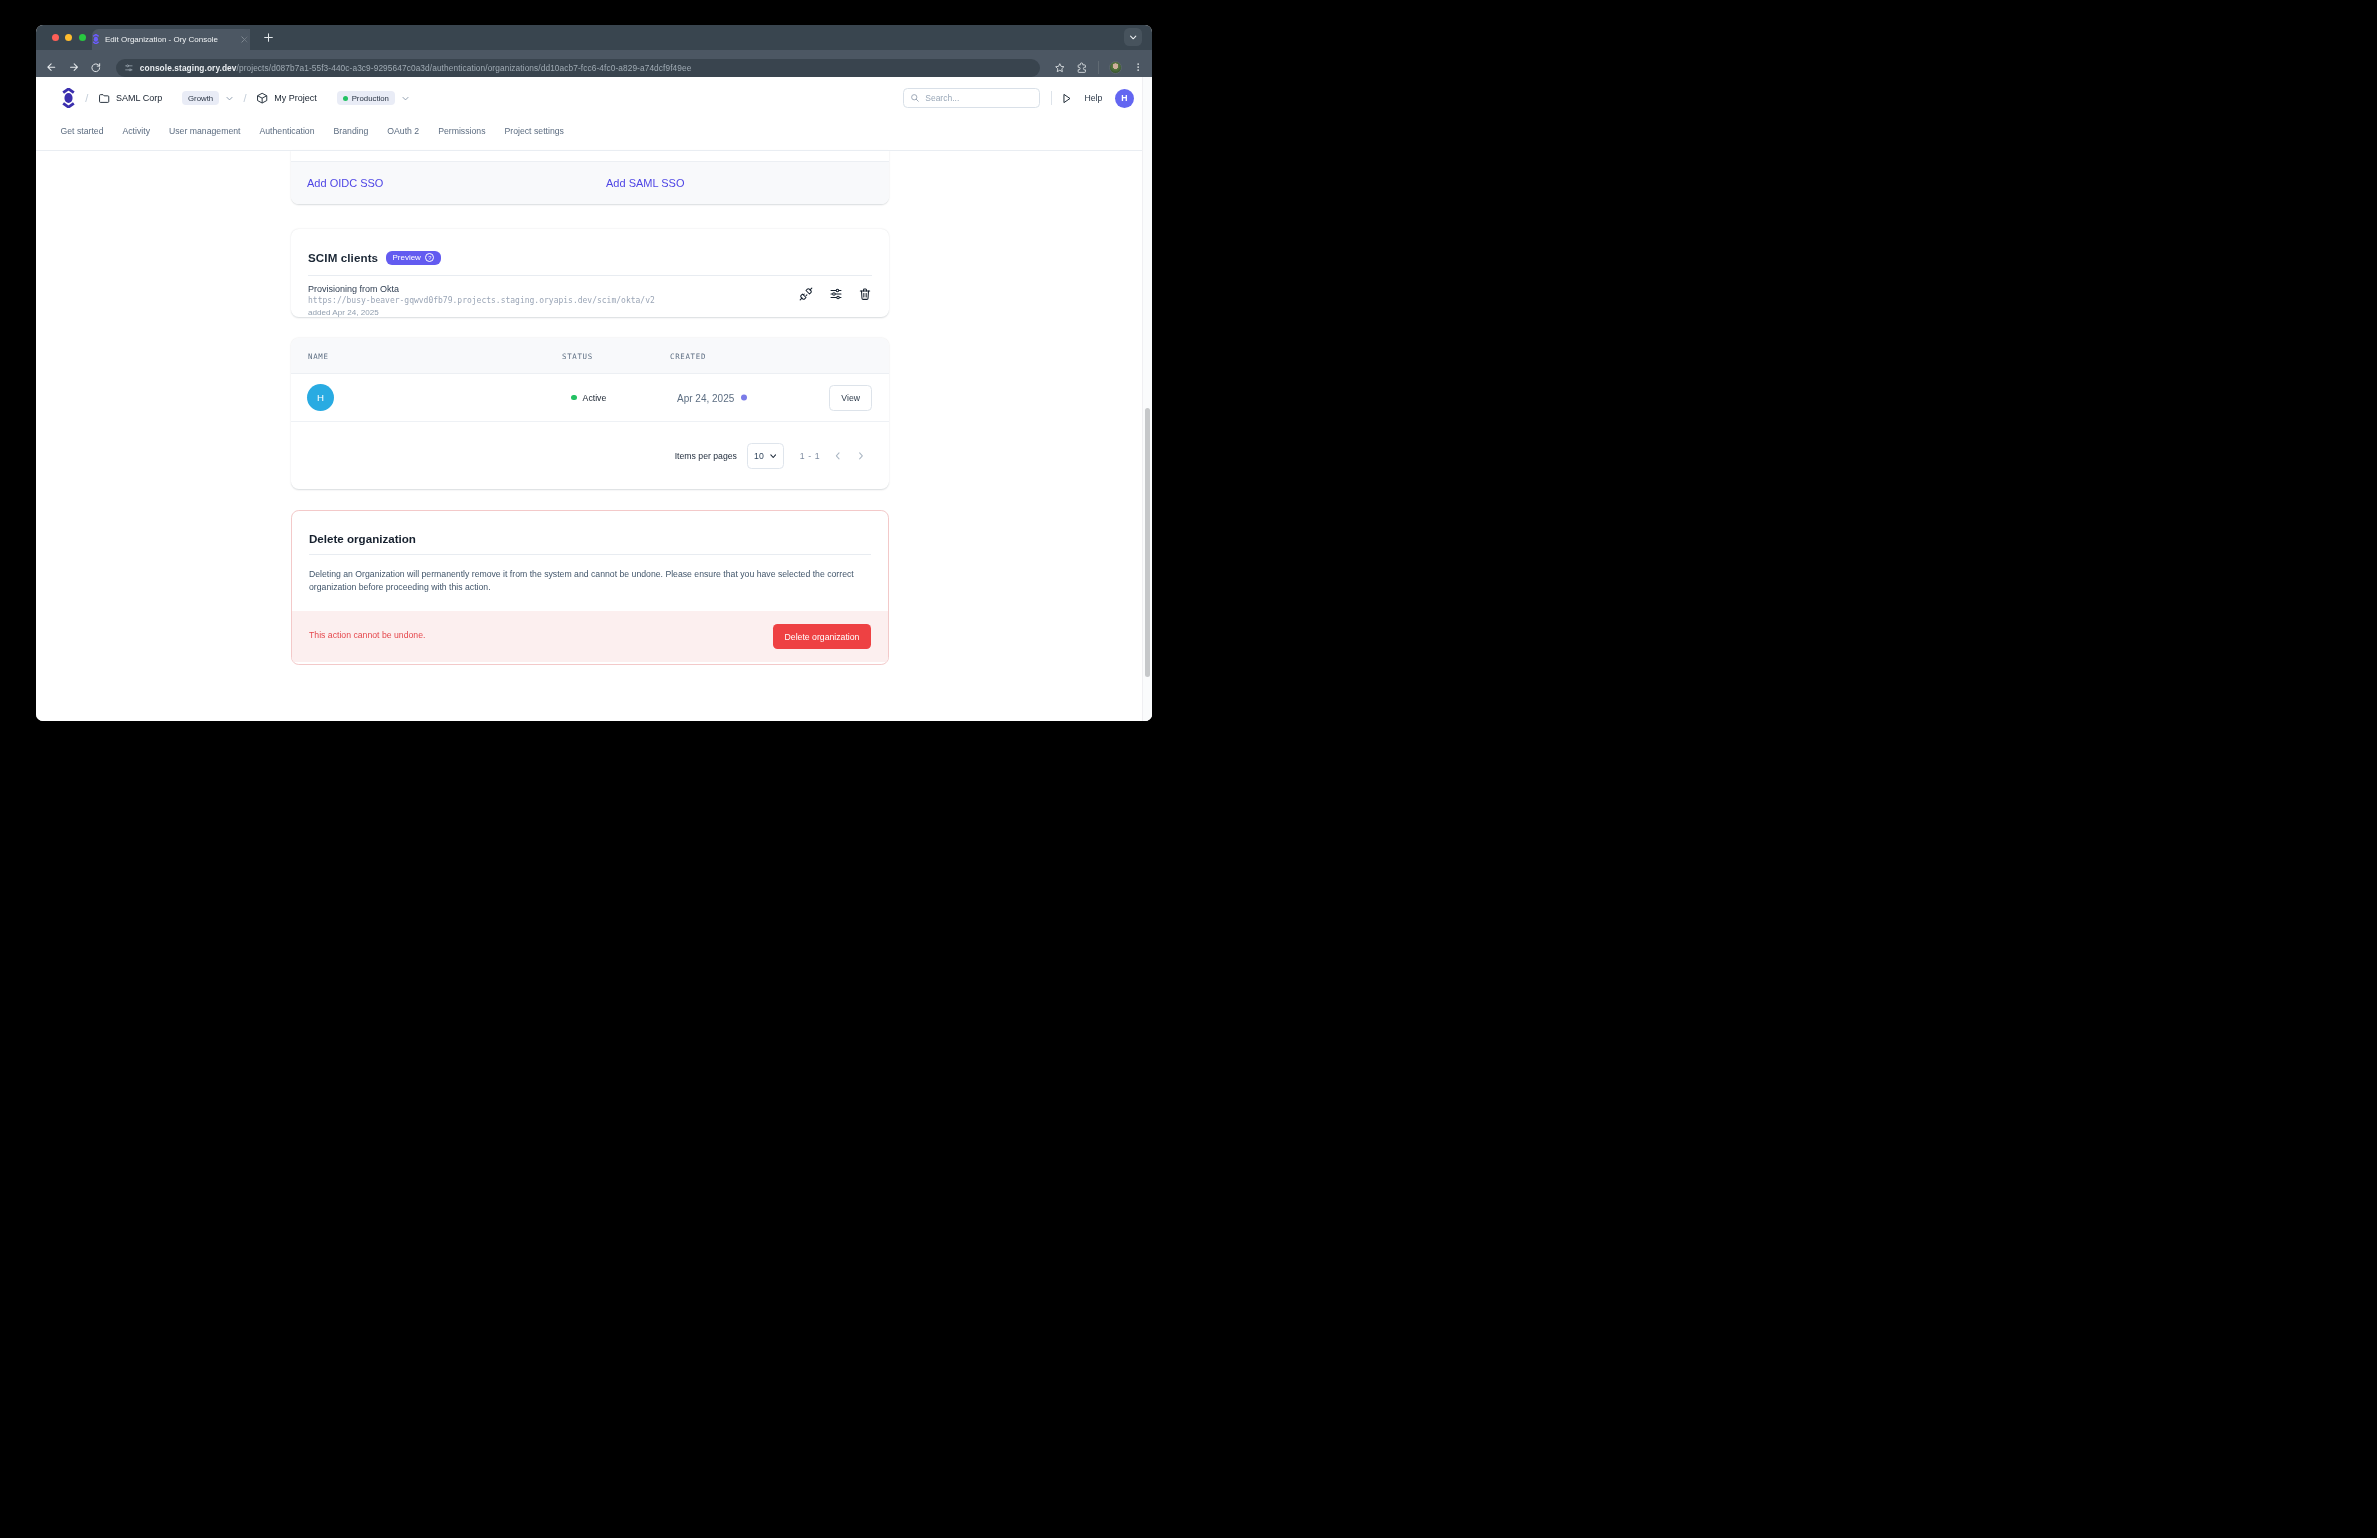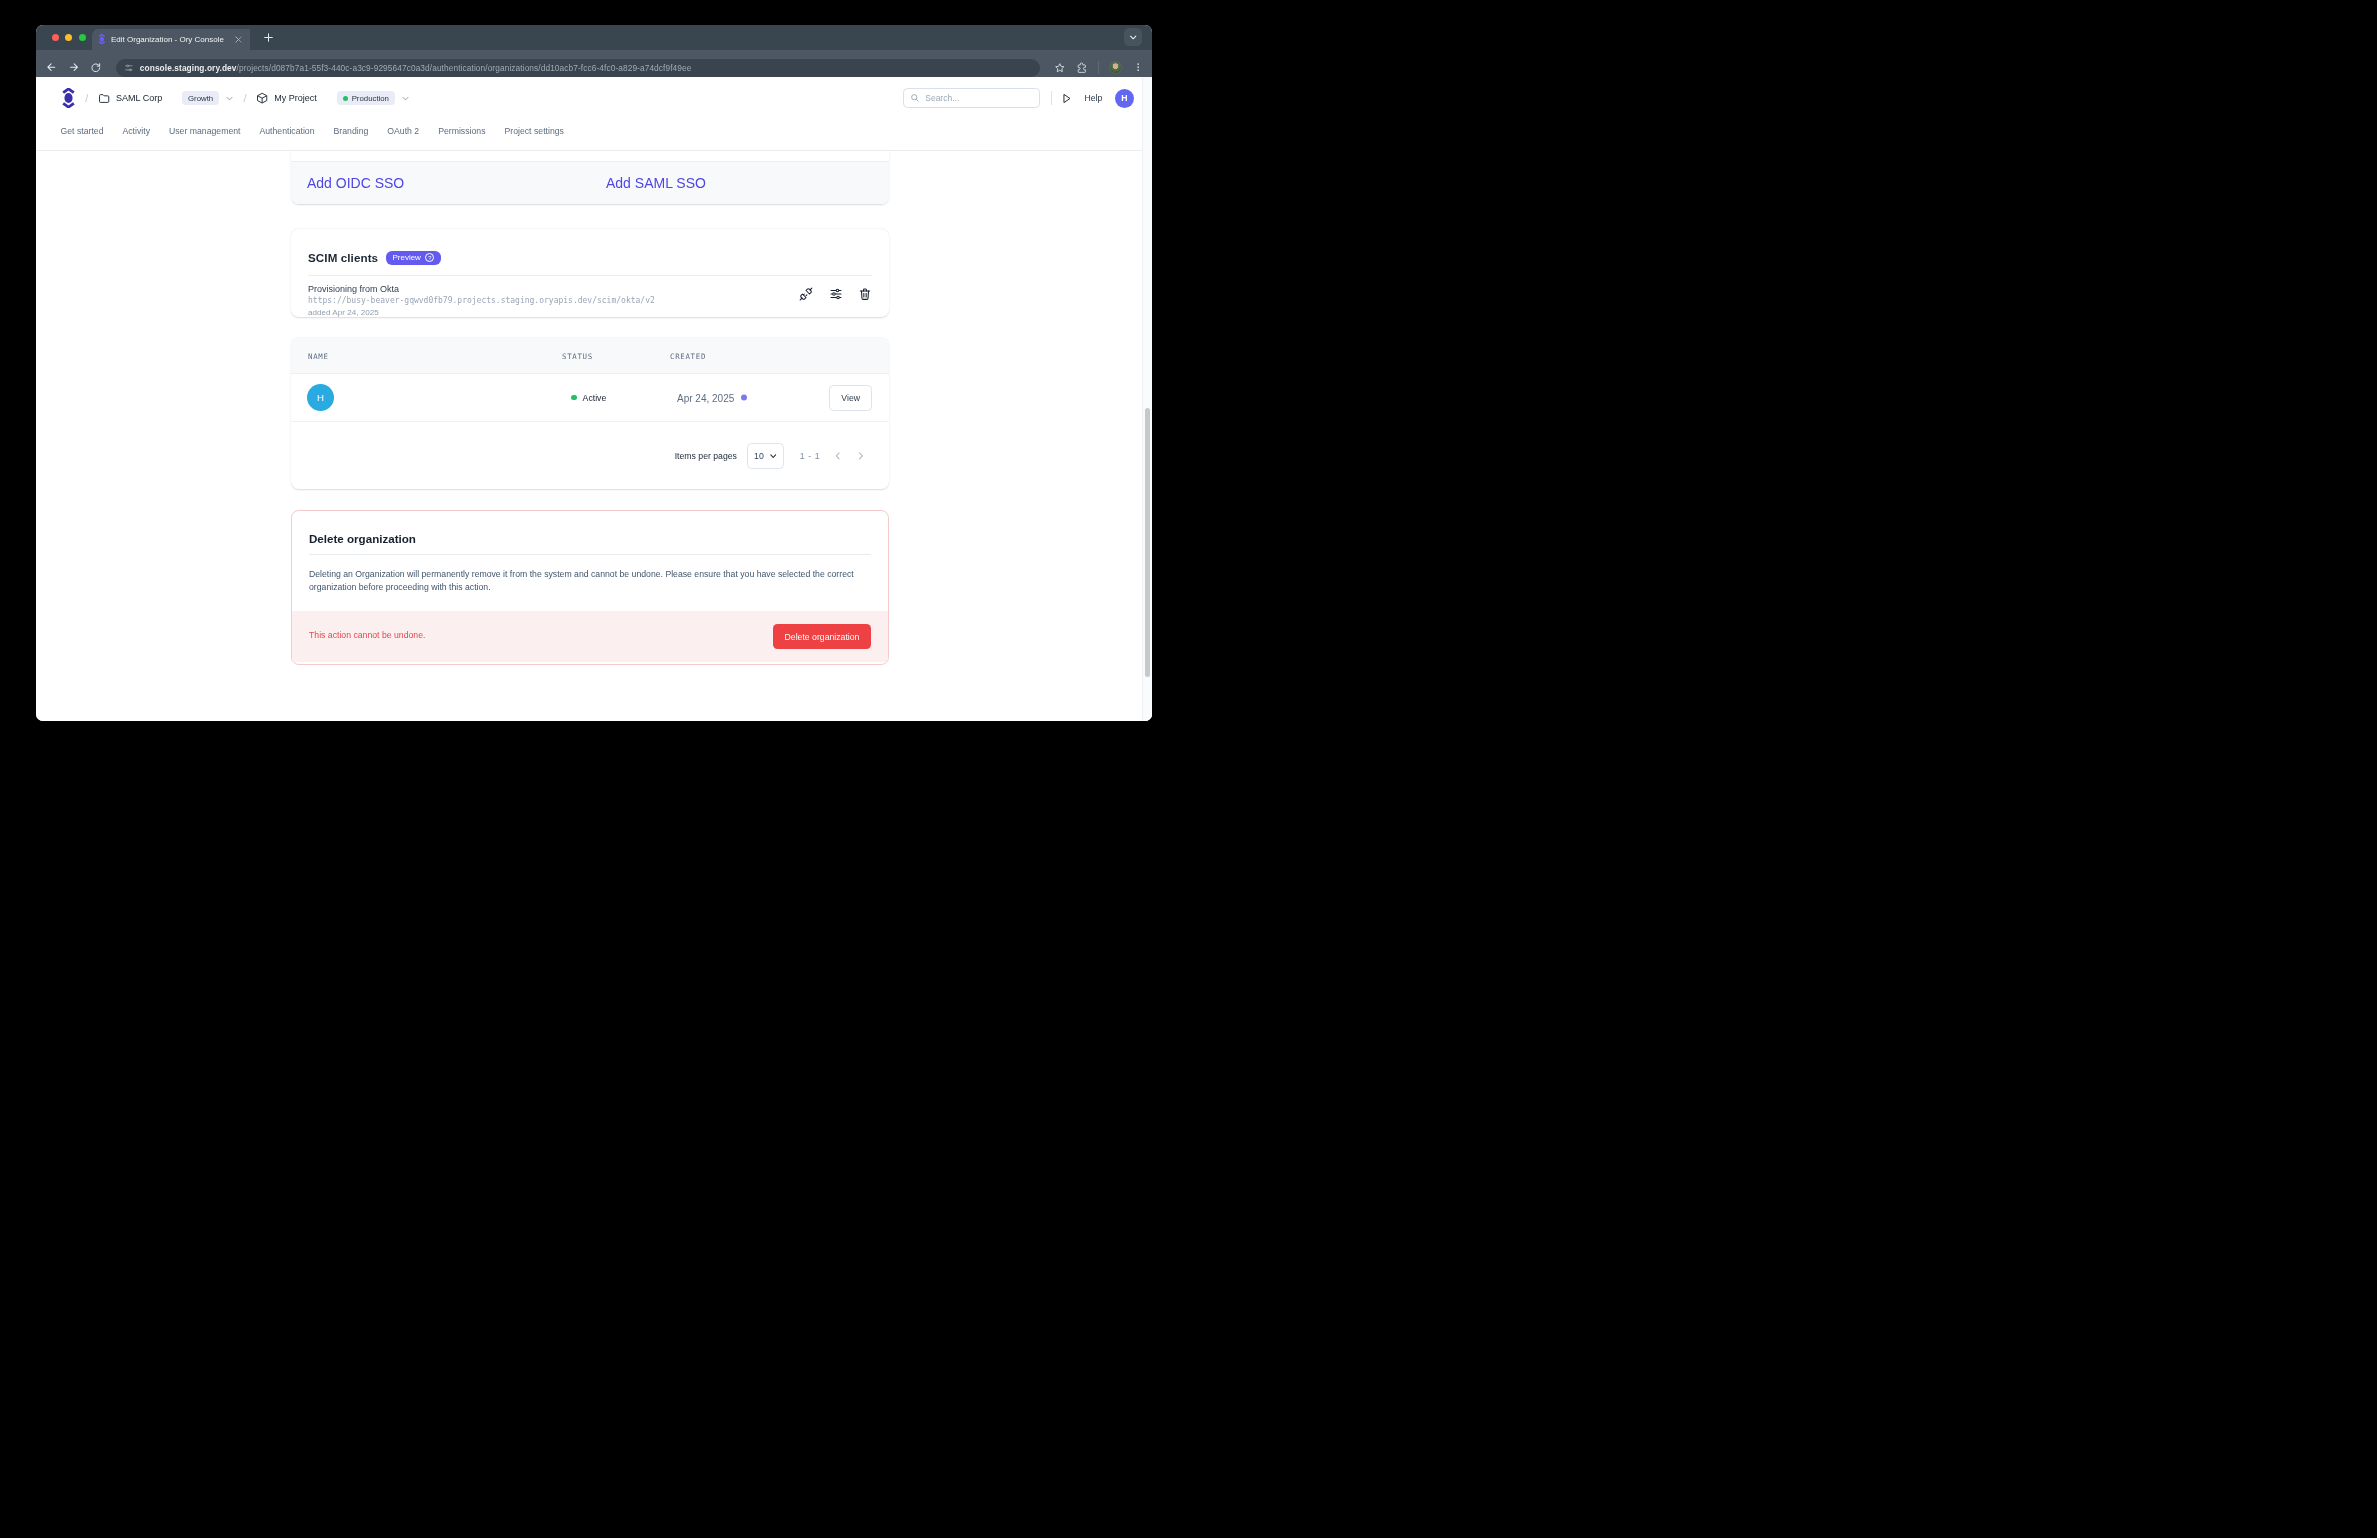--- a/index.html
+++ b/index.html
@@ -9,21 +9,21 @@
   
   .window { position:absolute; left:36px; top:24.5px; width:1116px; height:696px;
             border-radius:7px; overflow:hidden; background:#fff; }
 
   
   .tabstrip { position:relative; height:25px; background:#39454f; }
   .traffic { position:absolute; left:15.5px; top:9px; display:flex; gap:6.5px; }
   .light { width:7px; height:7px; border-radius:50%; }
   .light.red{ background:#ff5f57; } .light.yellow{ background:#febc2e; } .light.green{ background:#28c840; }
   .tab { position:absolute; left:56px; bottom:0; width:158px; height:20.7px; background:#4c5763;
-         border-radius:6.5px 6.5px 0 0; display:flex; align-items:center; padding:0 6px; gap:5.2px; }
+         border-radius:6.5px 6.5px 0 0; display:flex; align-items:center; padding:0 0; gap:5.2px; }
   .tab-title { flex:1; font-size:8px; color:#f0f3f5; white-space:nowrap; overflow:hidden; position:relative; }
   .tab-fade { position:absolute; right:0; top:0; bottom:0; width:17px; background:linear-gradient(to right, rgba(76,87,99,0), #4c5763); }
   .tab-close { width:10.3px; height:10.3px; display:flex; align-items:center; justify-content:center; color:#dfe5e9; flex:0 0 auto; }
   .newtab-btn { position:absolute; left:224px; bottom:3.2px; width:17px; height:17px; display:flex; align-items:center; justify-content:center; color:#e3e8eb; border-radius:3.9px; }
   .tabsearch-btn { position:absolute; right:10.3px; top:3.9px; width:18px; height:17.4px; border-radius:5.2px; background:#47535d;
                    display:flex; align-items:center; justify-content:center; color:#eef1f3; }
 
   
   .toolbar { height:36px; background:#4c5763; display:flex; align-items:center; padding:0 9px; gap:10.3px; }
   .nav-ico { color:#e6eaed; display:flex; align-items:center; }
@@ -62,21 +62,21 @@
 
   .main { margin-left:255px; width:598px; }
   .card { width:598px; background:#fff; box-shadow:0 0.6px 1.9px rgba(13,26,44,.10), 0 0.6px 1.3px rgba(13,26,44,.06); }
 
   
   .card-sso { margin-top:0.6px; border-radius:0 0 7.8px 7.8px; }
   .c1top { height:10.3px; }
   .c1footer { height:43px; background:#f8f9fb; border-top:0.6px solid #eceff3; border-radius:0 0 7.8px 7.8px;
               display:grid; grid-template-columns:1fr 1fr; }
   .c1cell { display:flex; align-items:center; padding-left:16px; }
-  .link { font-size:14px; color:#4f46e5; cursor:pointer; }
+  .link { font-size:11px; color:#4f46e5; cursor:pointer; }
 
   
   .card-scim { margin-top:24.5px; border-radius:7.8px; }
   .card-pad { padding:22px 17px 0 17px; }
   .card-h2 { font-size:11.6px; font-weight:700; color:#1a2634; letter-spacing:0.1px; }
   .h2row { display:flex; align-items:center; gap:7.8px; }
   .preview-badge { background:#635bf0; color:#fff; font-size:8px; border-radius:6px; padding:2.6px 6.5px;
                    display:flex; align-items:center; gap:4.5px; cursor:pointer; }
   .qmark { width:9px; height:9px; border:0.8px solid #fff; border-radius:50%; font-size:5.8px; display:flex; align-items:center; justify-content:center; }
   .card-divider { border-top:0.6px solid #e8ecf1; margin:9.7px 17px 0 17px; }

